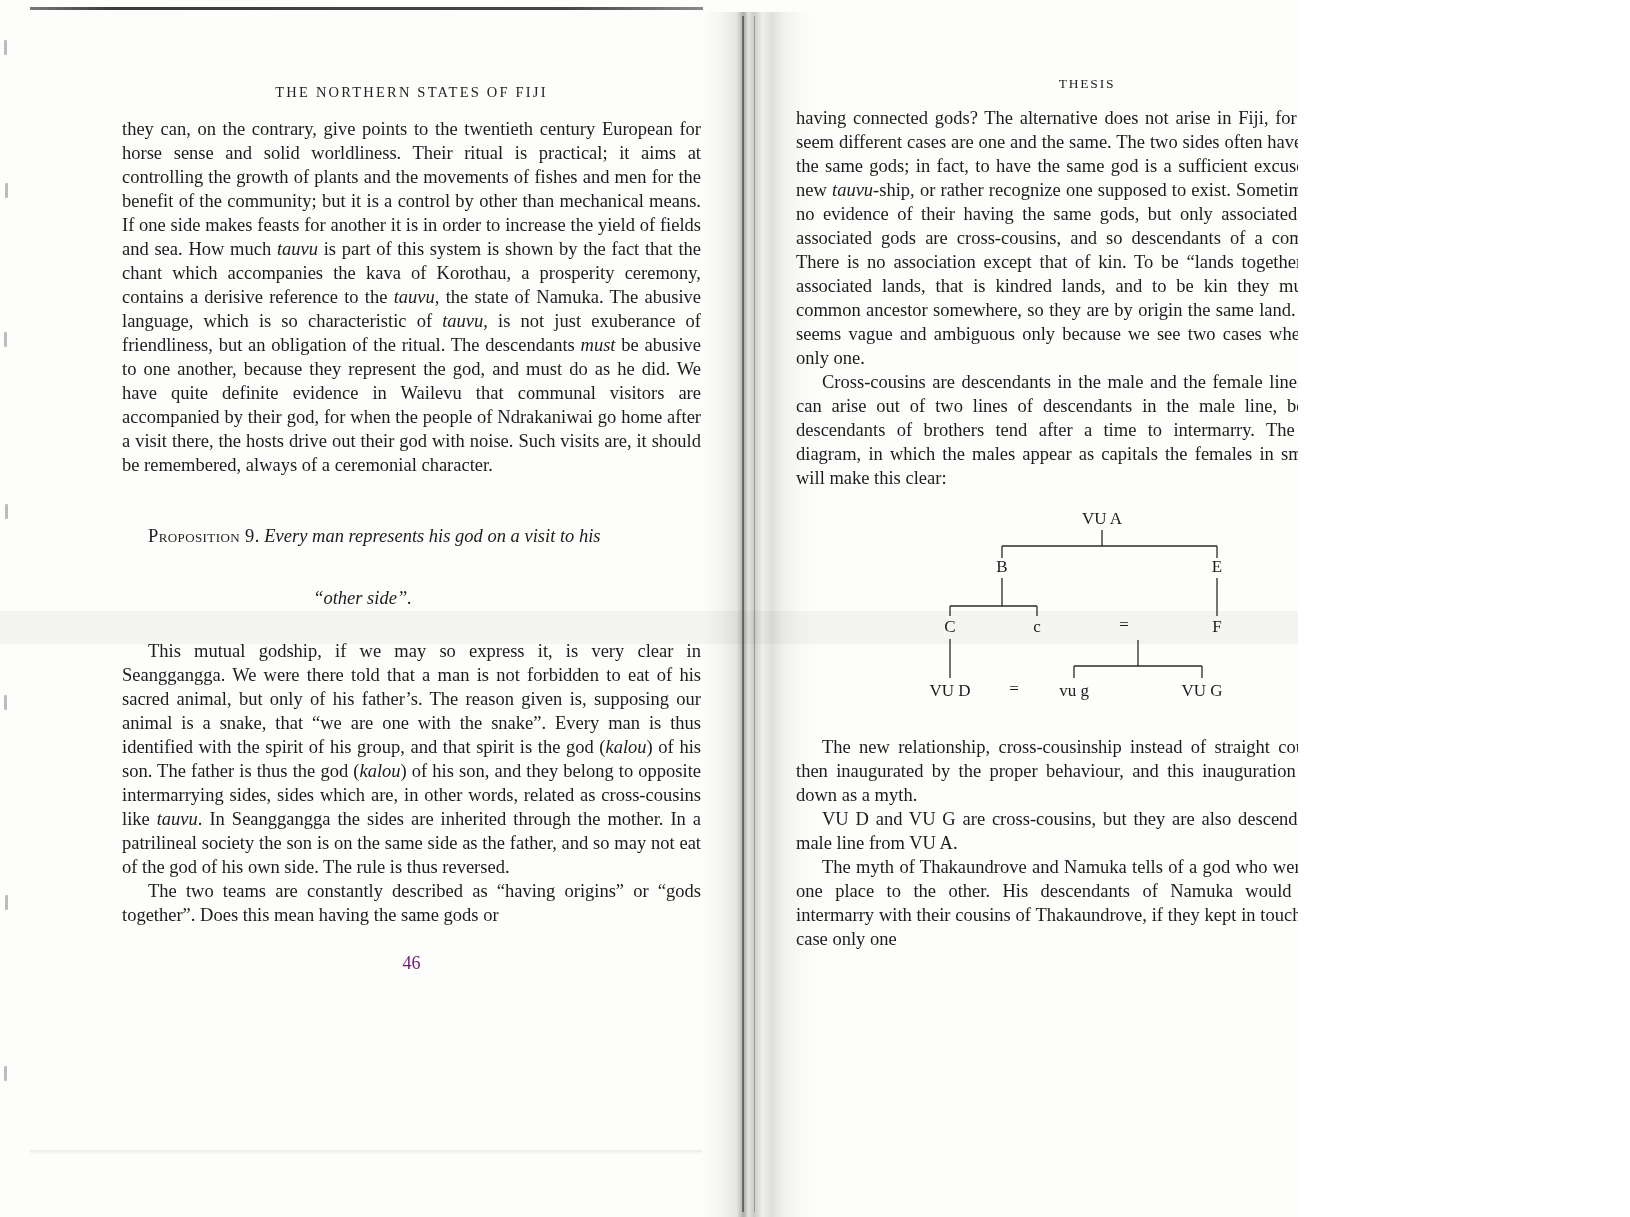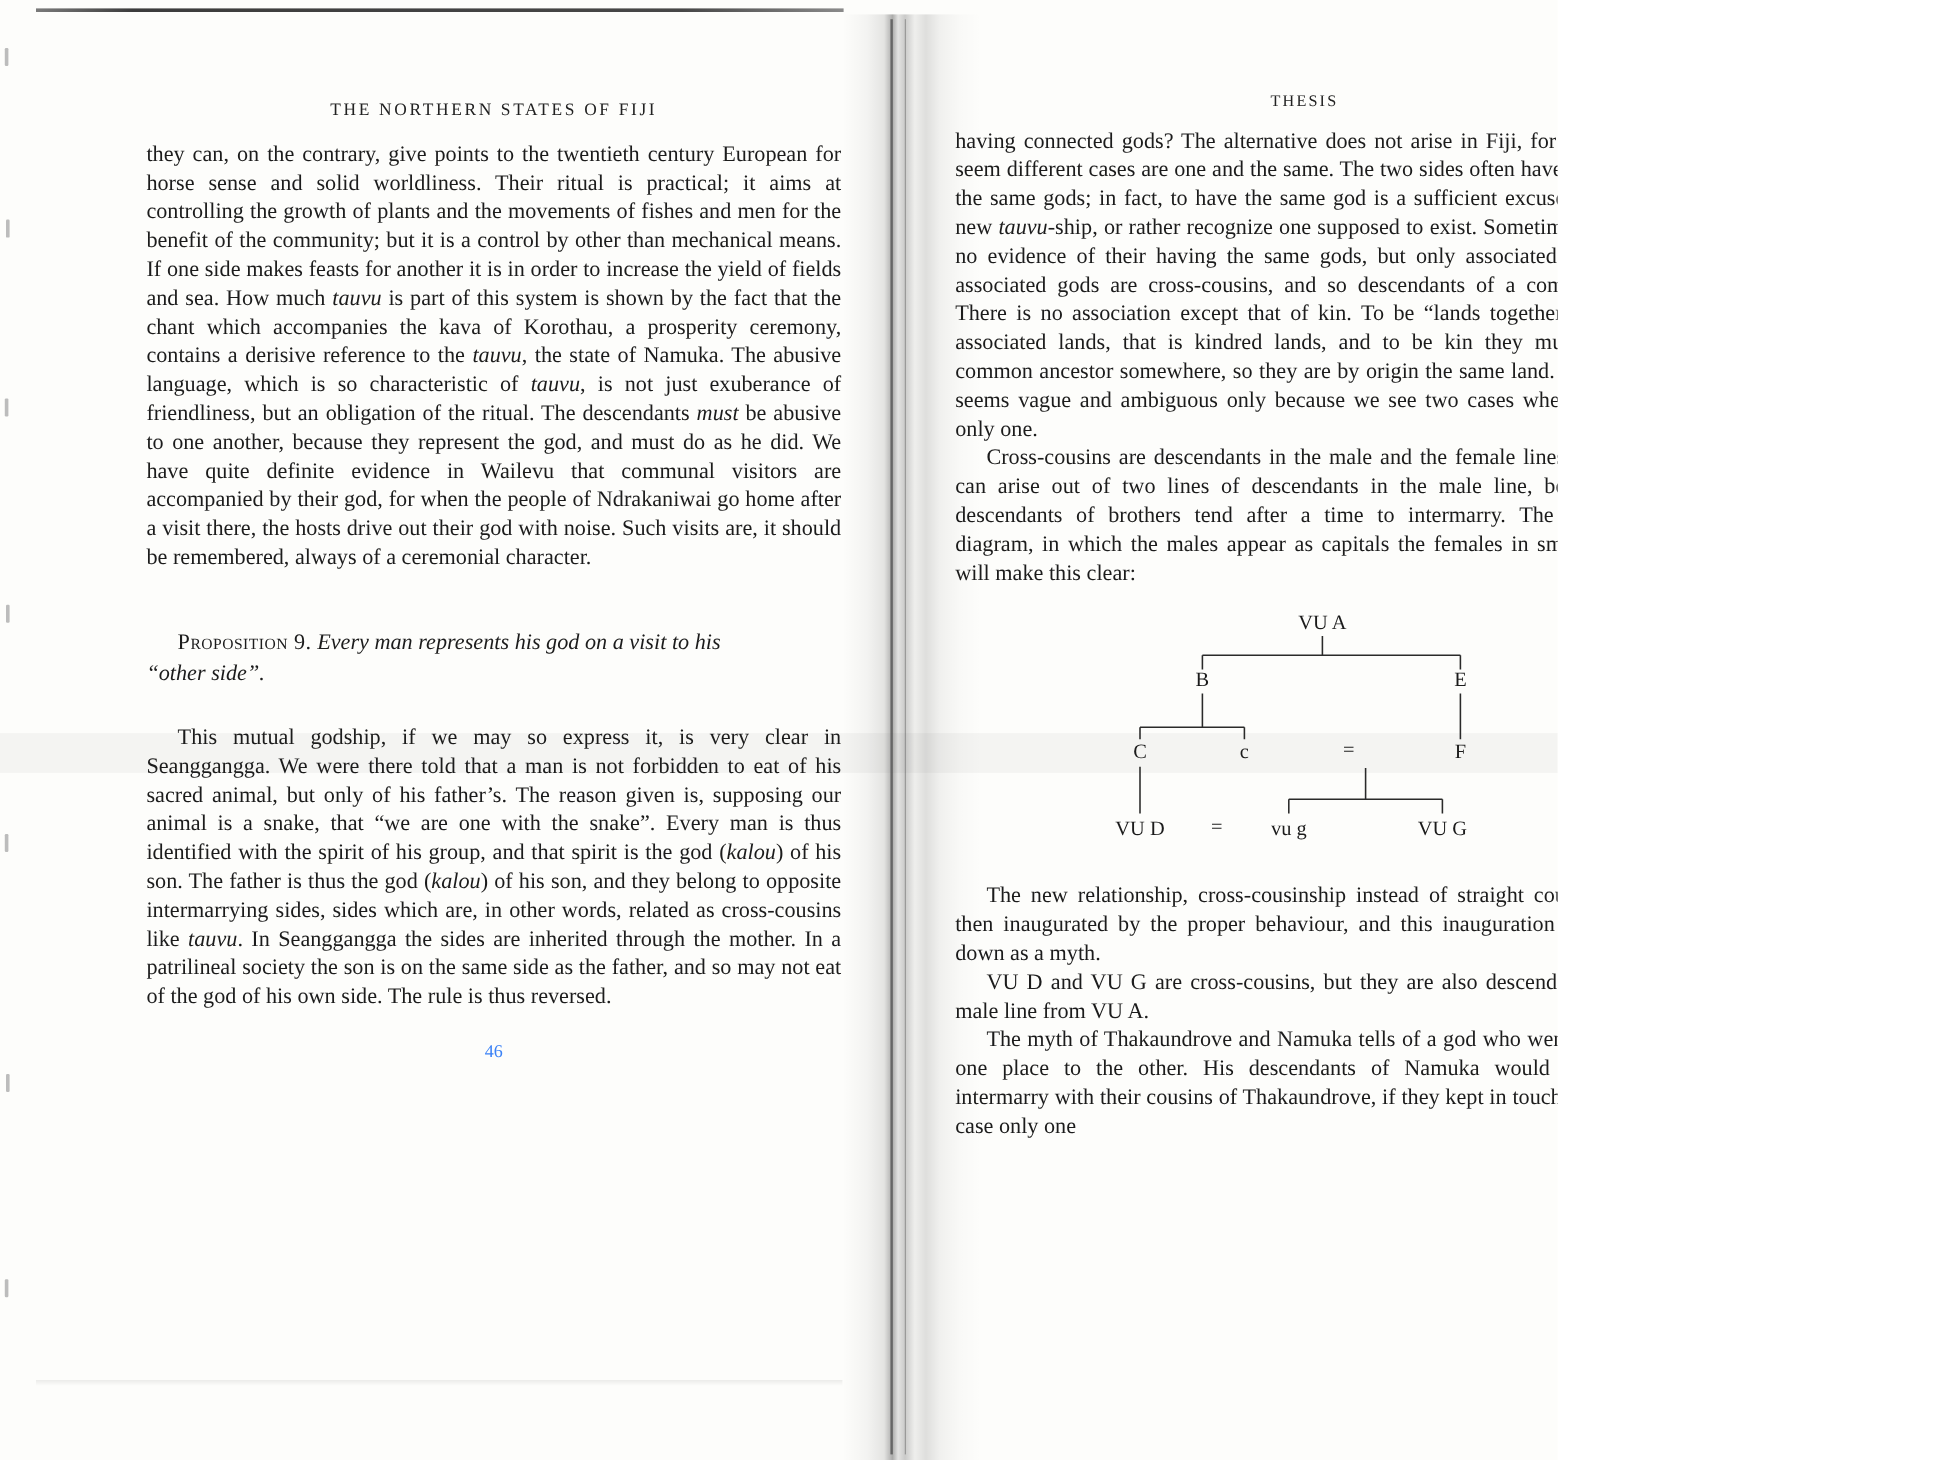--- a/index.html
+++ b/index.html
@@ -77,23 +77,23 @@
     text-align: justify;
     margin: 0;
     color: #1c1c1c;
   }
   .indent { text-indent: 26px; }
   .it { font-style: italic; }
   .sc { font-variant: small-caps; letter-spacing: 0.4px; }
 
   .proposition { margin: 46px 0 28px 0; font-size: 18.5px; }
   .prop-line1 { padding-left: 26px; line-height: 26px; }
-  .prop-line2 { line-height: 26px; padding-right: 98px; }
+  .prop-line2 { text-align: center; line-height: 26px; padding-right: 98px; margin-top: 36px; }
 
-  .page-num { text-align: center; font-size: 15px; margin-top: 26px; color: #3b82f6; }
+  .page-num { text-align: center; font-size: 18px; margin-top: 26px; color: #701a75; }
   .page-right-col .page-num { margin-top: 14px; }
 
   
   .kin-diagram { display: block; margin: 18px auto 12px auto; }
   .kin-diagram text {
     font-family: "Liberation Serif", serif;
     font-size: 17px;
     fill: #1b1b1b;
     text-anchor: middle;
   }
@@ -128,20 +128,21 @@
 
     <div class="proposition">
       <div class="prop-line1">
         <span class="sc">Proposition 9.</span>
         <span class="it">Every man represents his god on a visit to his</span>
       </div>
       <div class="prop-line2 it">“other side”.</div>
     </div>
 
     <p class="body indent"><span>This mutual godship, if we may so express it, is very clear in Seanggangga. We were there told that a man is not forbidden to eat of his sacred animal, but only of his father’s. The reason given is, supposing our animal is a snake, that “we are one with the snake”. Every man is thus identified with the spirit of his group, and that spirit is the god (</span><span class="it">kalou</span><span>) of his son. The father is thus the god (</span><span class="it">kalou</span><span>) of his son, and they belong to opposite intermarrying sides, sides which are, in other words, related as cross-cousins like </span><span class="it">tauvu</span><span>. In Seanggangga the sides are inherited through the mother. In a patrilineal society the son is on the same side as the father, and so may not eat of the god of his own side. The rule is thus reversed.</span></p>
+    <p class="body indent"><span>The two teams are constantly described as “having origins” or “gods together”. Does this mean having the same gods or</span></p>
 
     <div class="page-num">46</div>
   </div>
 
   <div class="page-col page-right-col">
     <div class="running-head">THESIS</div>
 
     <p class="body"><span>having connected gods? The alternative does not arise in Fiji, for what may seem different cases are one and the same. The two sides often have definitely the same gods; in fact, to have the same god is a sufficient excuse to start a new </span><span class="it">tauvu</span><span>-ship, or rather recognize one supposed to exist. Sometimes there is no evidence of their having the same gods, but only associated gods; but associated gods are cross-cousins, and so descendants of a common god. There is no association except that of kin. To be “lands together” is to be associated lands, that is kindred lands, and to be kin they must have a common ancestor somewhere, so they are by origin the same land. The Fijian seems vague and ambiguous only because we see two cases where there is only one.</span></p>
     <p class="body indent"><span>Cross-cousins are descendants in the male and the female lines; but they can arise out of two lines of descendants in the male line, because the descendants of brothers tend after a time to intermarry. The following diagram, in which the males appear as capitals the females in small letters, will make this clear:</span></p>
 

